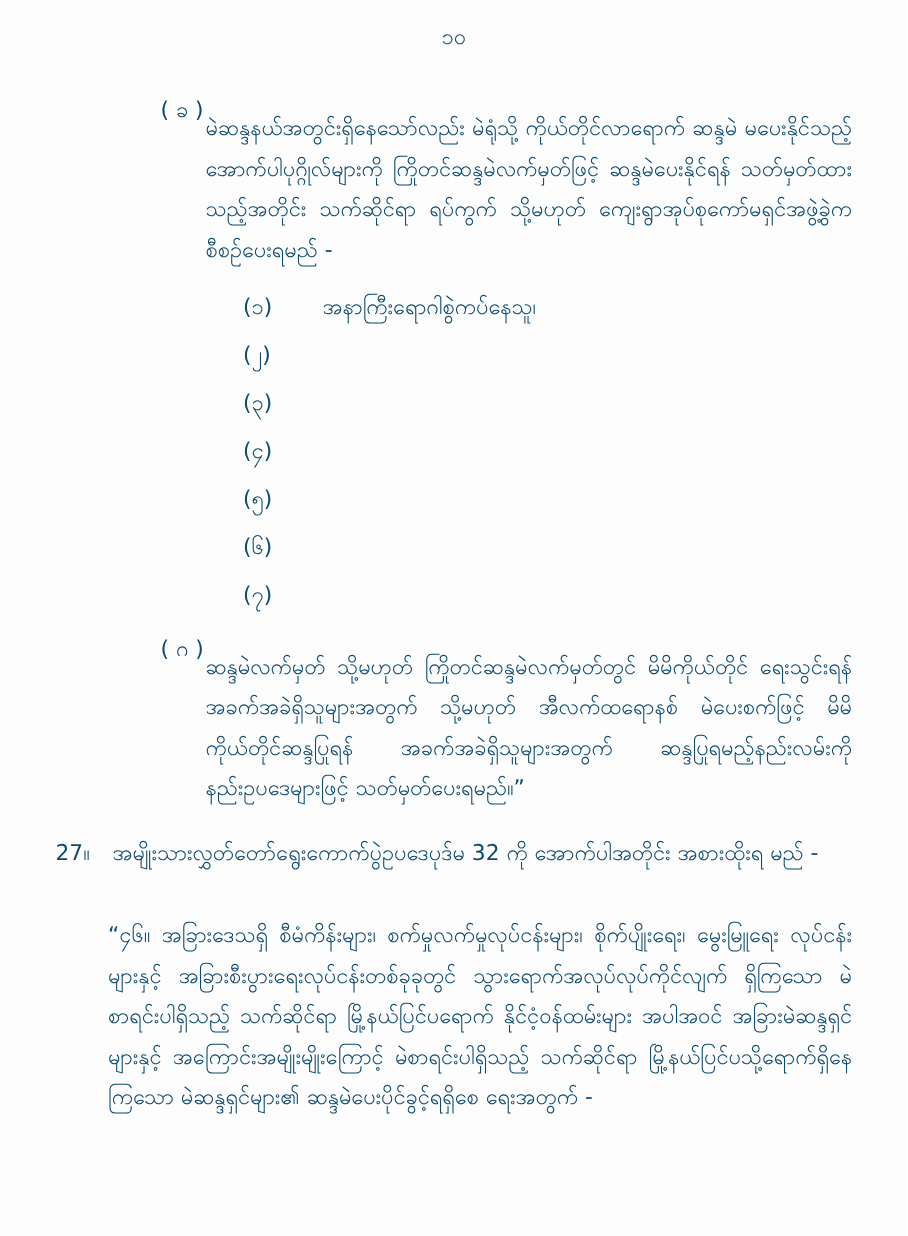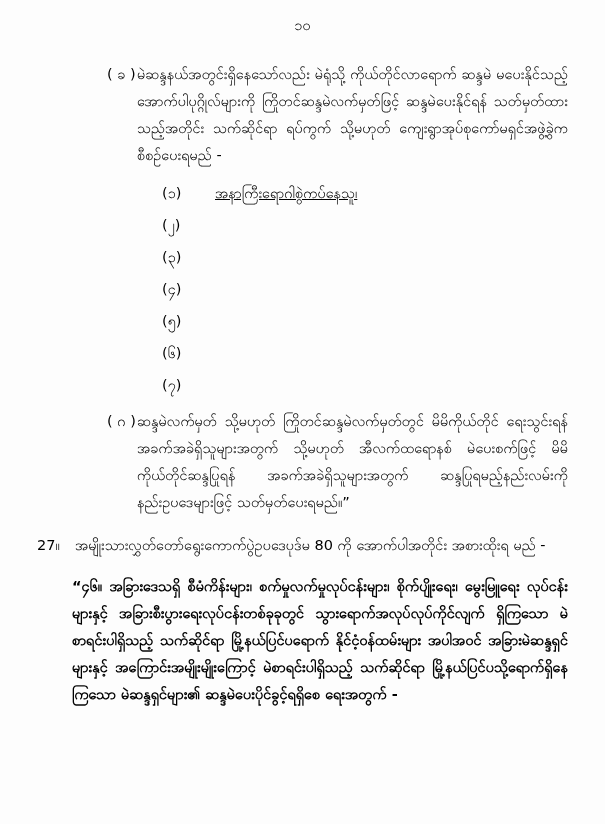--- a/index.html
+++ b/index.html
@@ -6,21 +6,21 @@
     margin: 0;
     padding: 0;
     background: #ffffff;
   }
   .page {
     position: relative;
     width: 605px;
     height: 824px;
     box-sizing: border-box;
     background: #fdfdfd;
-    color: #000000;
+    color: #0c4a6e;
     font-family: "DejaVu Sans", "Liberation Sans", sans-serif;
     font-size: 14.5px;
     line-height: 27px;
     padding: 12px 37px 0 37px;
     overflow: hidden;
   }
   .page-number {
     text-align: center;
     margin-bottom: 22px;
   }
@@ -29,55 +29,54 @@
     display: flex;
     margin-left: 70px;
   }
   .clause .marker {
     flex: 0 0 30px;
     white-space: nowrap;
   }
   .clause .body {
     flex: 1;
     text-align: justify;
+    margin-top: 12px;
   }
   
   .sublist {
     margin-left: 125px;
     margin-top: 11px;
     margin-bottom: 9px;
   }
   .subitem {
     display: flex;
     margin-bottom: 5px;
   }
   .subitem .marker {
     flex: 0 0 53px;
     white-space: nowrap;
   }
   .subitem .body {
     flex: 1;
     text-align: justify;
-    text-decoration: underline;
   }
   
   .para-main {
     margin-top: 16px;
     text-align: justify;
   }
   .para-main .marker {
     display: inline-block;
     min-width: 38px;
   }
   
   .quote-block {
-    margin-top: 14px;
+    margin-top: 28px;
     margin-left: 35px;
     text-align: justify;
-    font-weight: bold;
   }
 </style>
 </head>
 <body>
 
 <div class="page">
 
   <div class="page-number">၁၀</div>
 
   <div class="clause">
@@ -109,18 +108,18 @@
       <span class="marker">(၇)</span>
     </div>
   </div>
 
   <div class="clause">
     <span class="marker">( ဂ )</span>
     <div class="body">ဆန္ဒမဲလက်မှတ် သို့မဟုတ် ကြိုတင်ဆန္ဒမဲလက်မှတ်တွင် မိမိကိုယ်တိုင် ရေးသွင်းရန် အခက်အခဲရှိသူများအတွက် သို့မဟုတ် အီလက်ထရောနစ် မဲပေးစက်ဖြင့် မိမိကိုယ်တိုင်ဆန္ဒပြုရန် အခက်အခဲရှိသူများအတွက် ဆန္ဒပြုရမည့်နည်းလမ်းကို နည်းဥပဒေများဖြင့် သတ်မှတ်ပေးရမည်။”</div>
   </div>
 
   <div class="para-main">
-    <span class="marker">27။</span><span>အမျိုးသားလွှတ်တော်ရွေးကောက်ပွဲဥပဒေပုဒ်မ 80 ကို အောက်ပါအတိုင်း အစားထိုးရ မည် -</span>
+    <span class="marker">27။</span><span>အမျိုးသားလွှတ်တော်ရွေးကောက်ပွဲဥပဒေပုဒ်မ 32 ကို အောက်ပါအတိုင်း အစားထိုးရ မည် -</span>
   </div>
 
   <div class="quote-block">“၄၆။ အခြားဒေသရှိ စီမံကိန်းများ၊ စက်မှုလက်မှုလုပ်ငန်းများ၊ စိုက်ပျိုးရေး၊ မွေးမြူရေး လုပ်ငန်းများနှင့် အခြားစီးပွားရေးလုပ်ငန်းတစ်ခုခုတွင် သွားရောက်အလုပ်လုပ်ကိုင်လျက် ရှိကြသော မဲစာရင်းပါရှိသည့် သက်ဆိုင်ရာ မြို့နယ်ပြင်ပရောက် နိုင်ငံ့ဝန်ထမ်းများ အပါအဝင် အခြားမဲဆန္ဒရှင်များနှင့် အကြောင်းအမျိုးမျိုးကြောင့် မဲစာရင်းပါရှိသည့် သက်ဆိုင်ရာ မြို့နယ်ပြင်ပသို့ရောက်ရှိနေကြသော မဲဆန္ဒရှင်များ၏ ဆန္ဒမဲပေးပိုင်ခွင့်ရရှိစေ ရေးအတွက် -</div>
 
 </div>
 
 </body></html>

